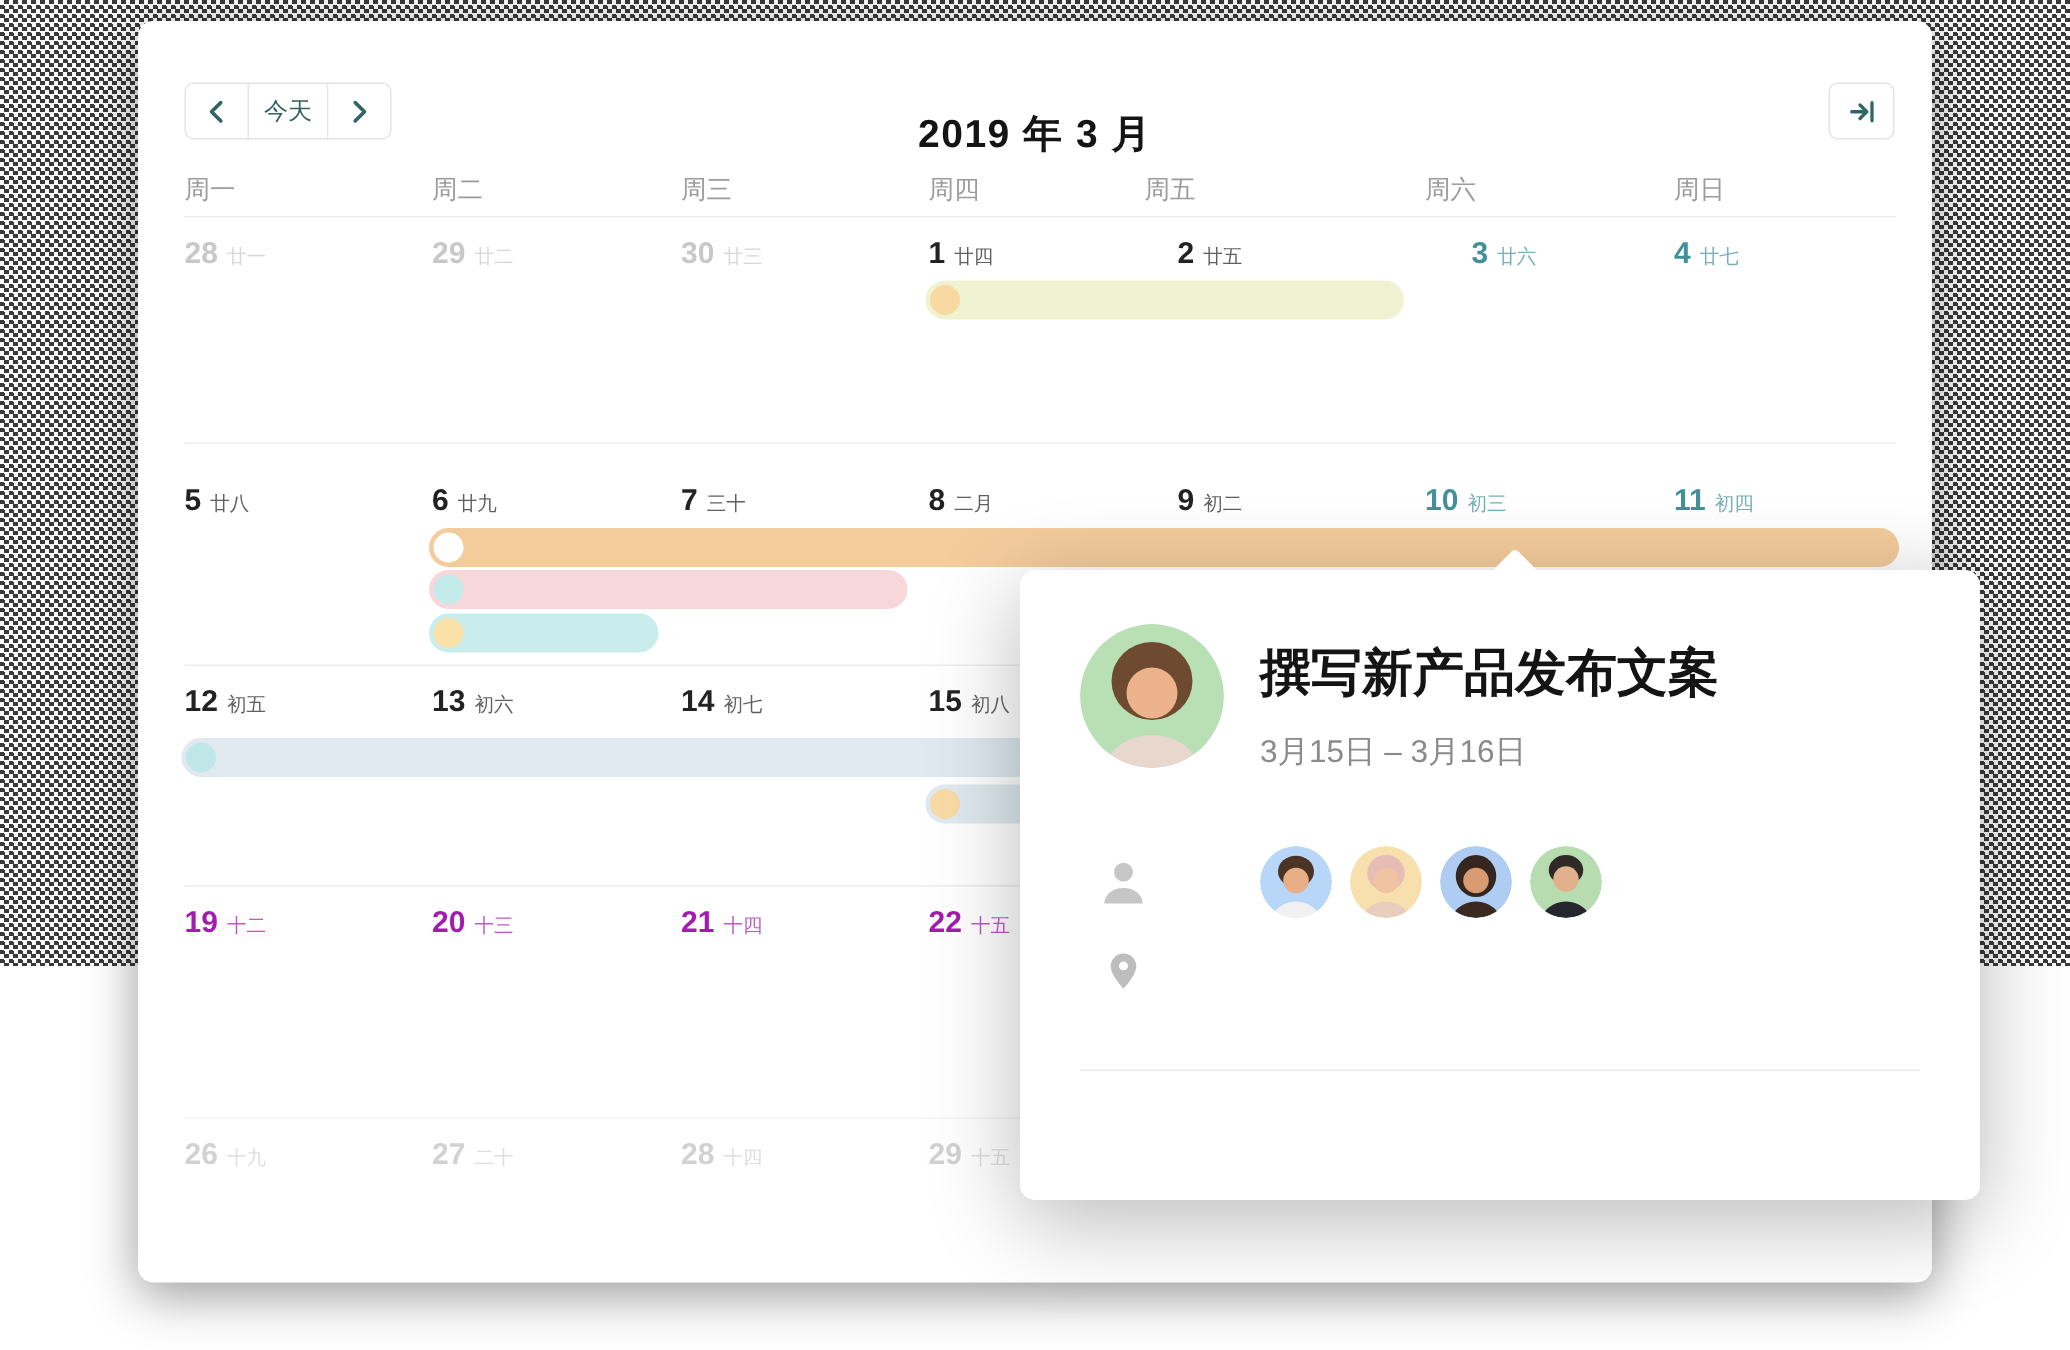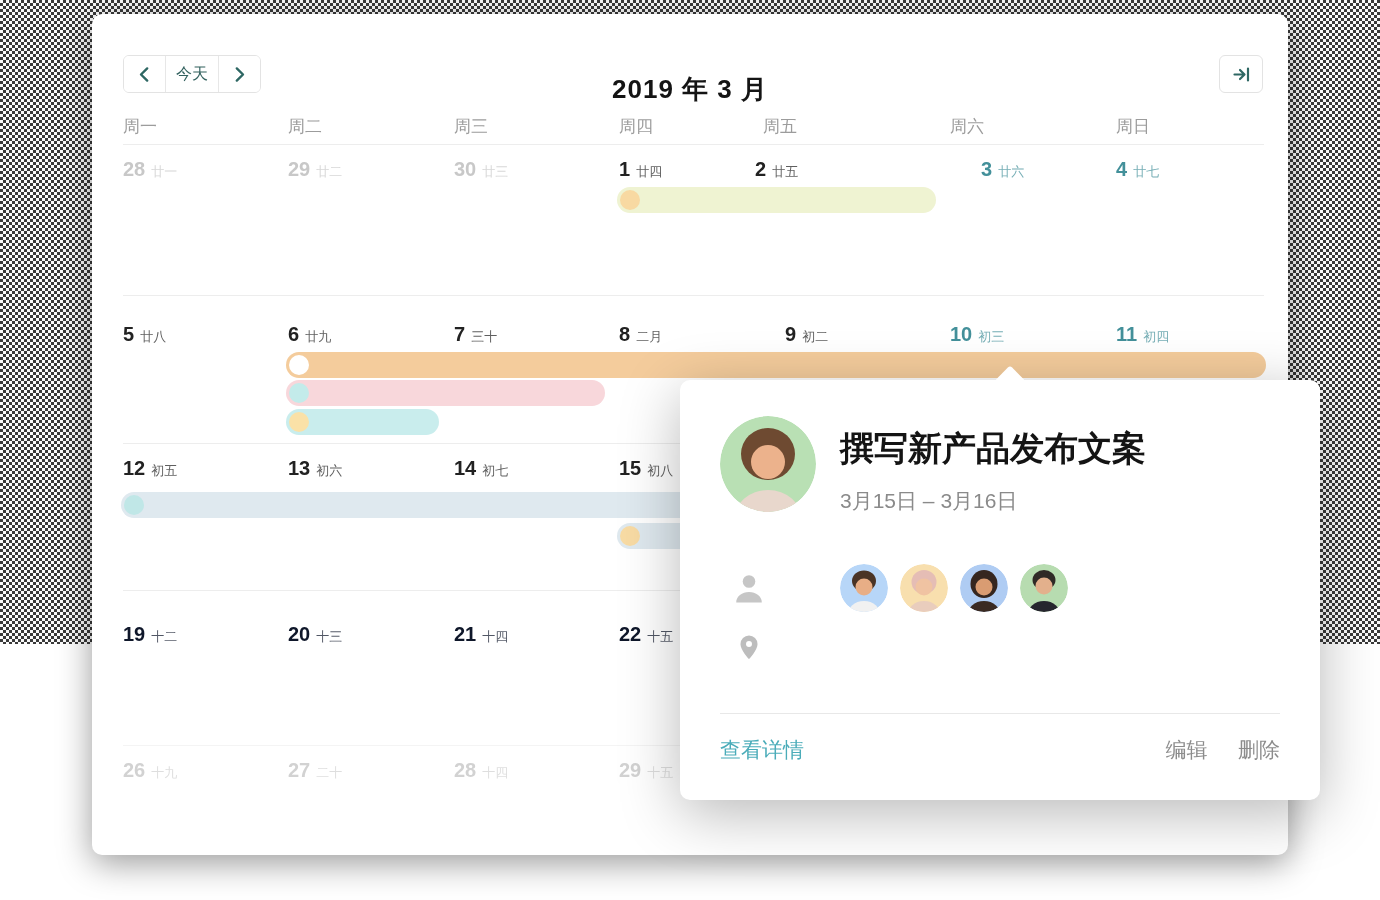--- a/index.html
+++ b/index.html
@@ -28,21 +28,21 @@
   .weekday { position:absolute; top:0; font-size:17px; color:#9c9c9c; }
   .gridline { position:absolute; left:31px; width:1141px; height:1px; background:#ededed; }
 
   .week-row { position:absolute; left:31px; width:1158px; }
   .day-cell { position:absolute; top:14px; white-space:nowrap; cursor:pointer; }
   .day-num { font-size:20px; font-weight:700; }
   .lunar { font-size:13px; font-weight:400; margin-left:6px; opacity:.72; }
   .tone-normal { color:#222; }
   .tone-muted { color:#c8c8c8; }
   .tone-weekend { color:#43909a; }
-  .tone-dim { color:#0f172a;margin-top:19px; }
+  .tone-dim { color:#a21caf; }
   .tone-faint { color:#d2d2d2; }
 
   .bar { position:absolute; height:26px; border-radius:13px; cursor:pointer; }
   .bar .dot { position:absolute; left:3px; top:3px; width:20px; height:20px; border-radius:50%; }
 
   
   .popover { position:absolute; left:680px; top:380px; width:640px; height:420px;
     background:#fff; border-radius:10px; box-shadow:0 14px 60px rgba(0,0,0,.28); z-index:5; }
   .pop-arrow { position:absolute; left:319px; top:-10px; width:22px; height:22px;
     background:#fff; transform:rotate(45deg); border-radius:3px; }
@@ -105,21 +105,21 @@
     <div class="gridline" style="top:281px"></div>
     <div class="gridline" style="top:429px"></div>
     <div class="gridline" style="top:576px"></div>
     <div class="gridline" style="top:731px;background:#f4f4f4"></div>
 
     <div class="week-row" style="top:130px;height:151px">
       <div class="day-cell tone-muted" style="left:0"><span class="day-num">28</span><span class="lunar">廿一</span></div>
       <div class="day-cell tone-muted" style="left:165px"><span class="day-num">29</span><span class="lunar">廿二</span></div>
       <div class="day-cell tone-muted" style="left:331px"><span class="day-num">30</span><span class="lunar">廿三</span></div>
       <div class="day-cell tone-normal" style="left:496px"><span class="day-num">1</span><span class="lunar">廿四</span></div>
-      <div class="day-cell tone-normal" style="left:632px"><span class="day-num">2</span><span class="lunar">廿五</span></div>
+      <div class="day-cell tone-normal" style="left:662px"><span class="day-num">2</span><span class="lunar">廿五</span></div>
       <div class="day-cell tone-weekend" style="left:858px"><span class="day-num">3</span><span class="lunar">廿六</span></div>
       <div class="day-cell tone-weekend" style="left:993px"><span class="day-num">4</span><span class="lunar">廿七</span></div>
       <div class="bar" style="left: 494px; top: 43px; width: 319px; background: rgb(239, 243, 210);">
           <i class="dot" style="background: rgb(248, 217, 162);"></i>
         </div>
     </div>
 
     <div class="week-row" style="top:295px;height:148px">
       <div class="day-cell tone-normal" style="left:0"><span class="day-num">5</span><span class="lunar">廿八</span></div>
       <div class="day-cell tone-normal" style="left:165px"><span class="day-num">6</span><span class="lunar">廿九</span></div>
@@ -268,22 +268,15 @@
       <span class="attendee-label-icon">
         <svg width="26" height="32" viewBox="0 0 24 30">
             <path d="M12 1.5 a8 8 0 0 1 8 8 c0 5.6-8 14-8 14 s-8-8.4-8-14 a8 8 0 0 1 8-8 Z" fill="#bdbdbd"></path>
             <circle cx="12" cy="9.3" r="2.8" fill="#fff"></circle>
           </svg>
       </span>
     </div>
 
     <div class="pop-divider"></div>
 
-    <div class="pop-footer">
-      <span class="view-link">查看详情</span>
-      <span class="pop-actions">
-        <span>编辑</span>
-        <span>删除</span>
-      </span>
-    </div>
   </div>
 
 </div>
 
 </body></html>

